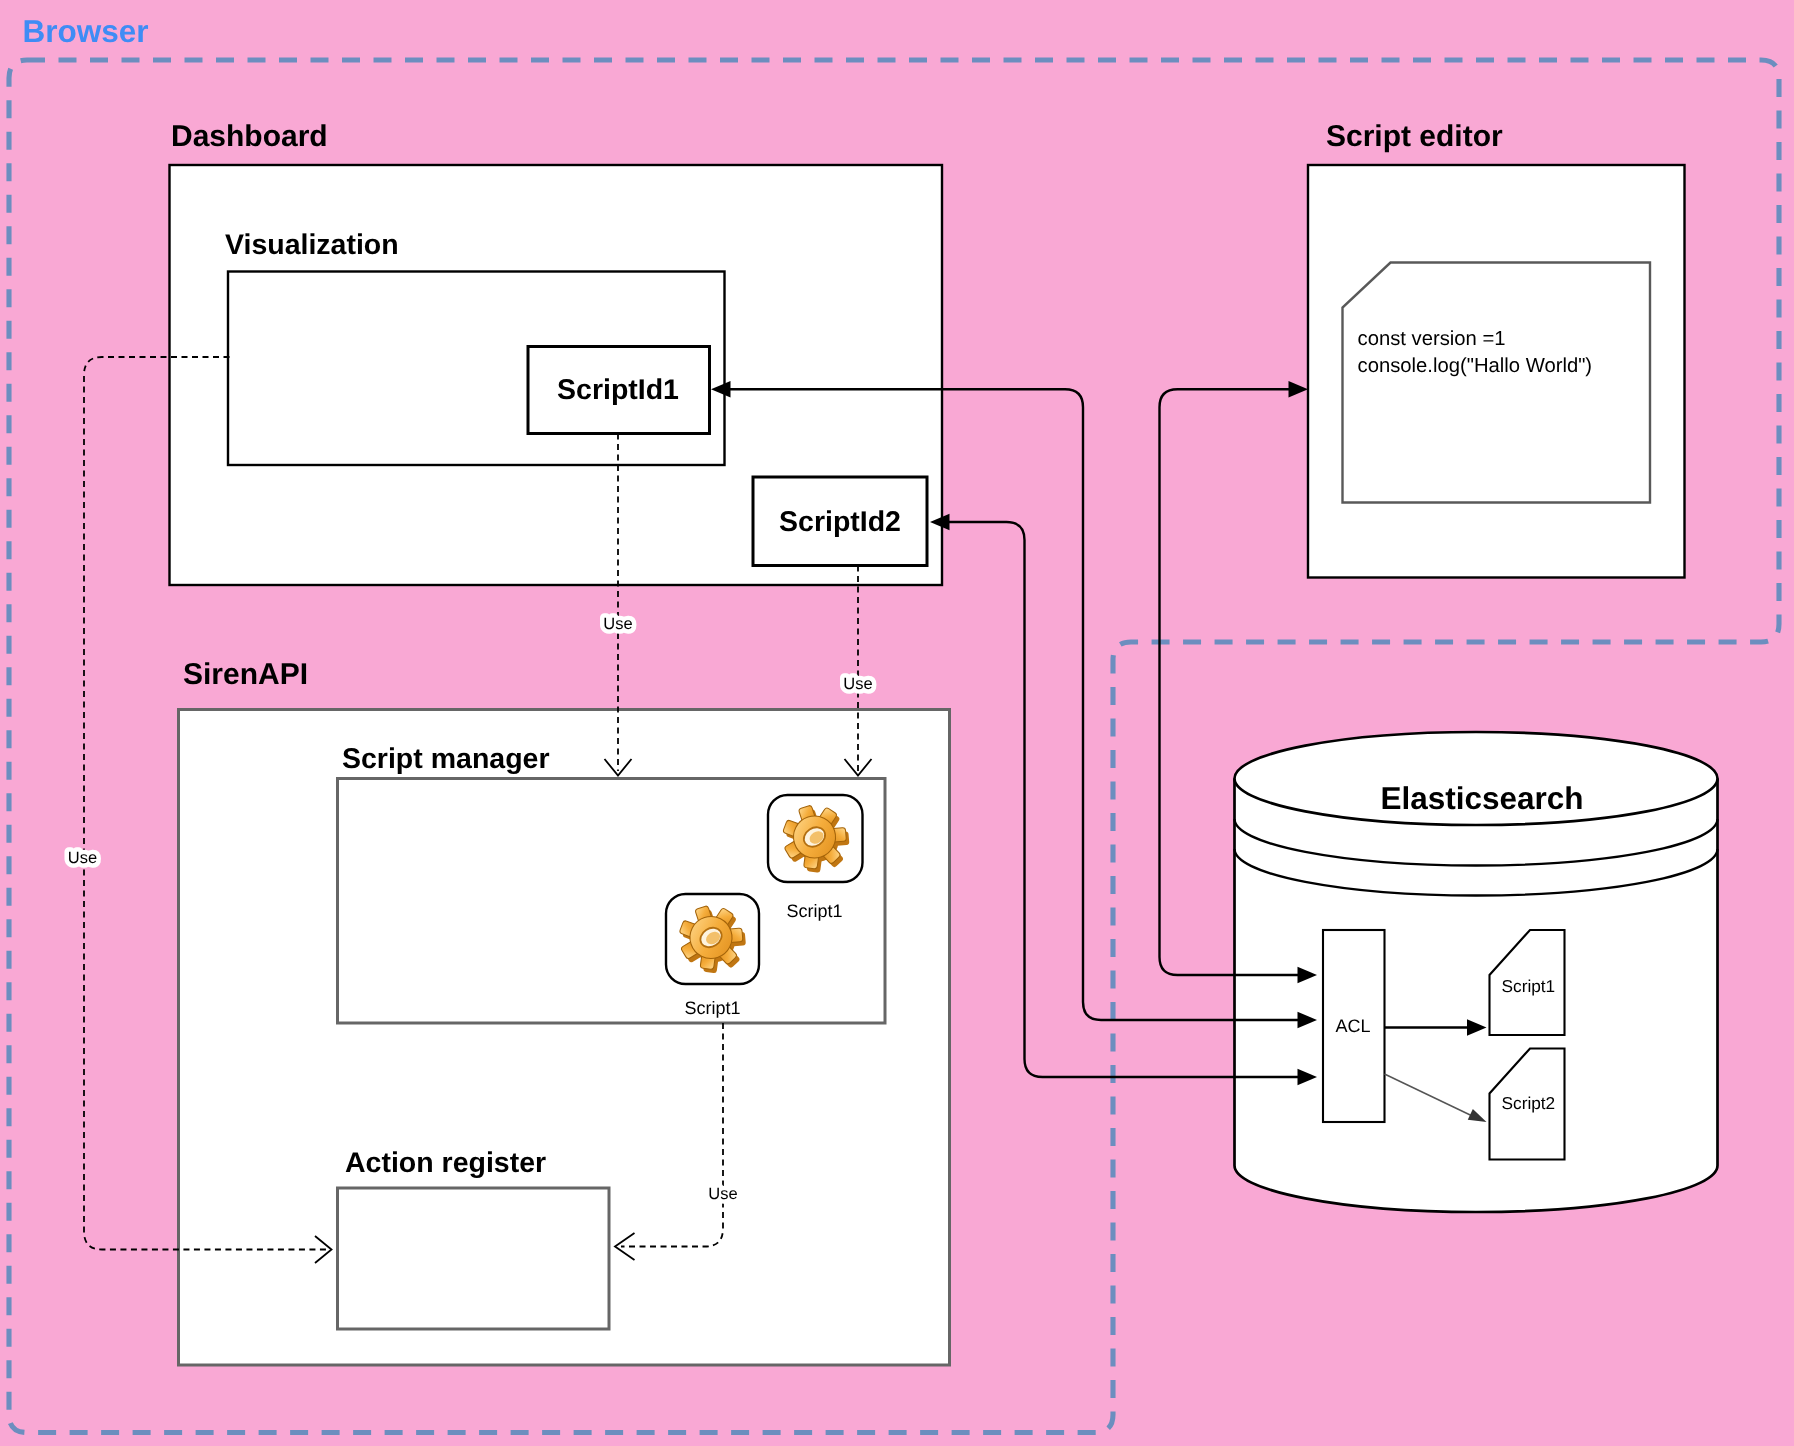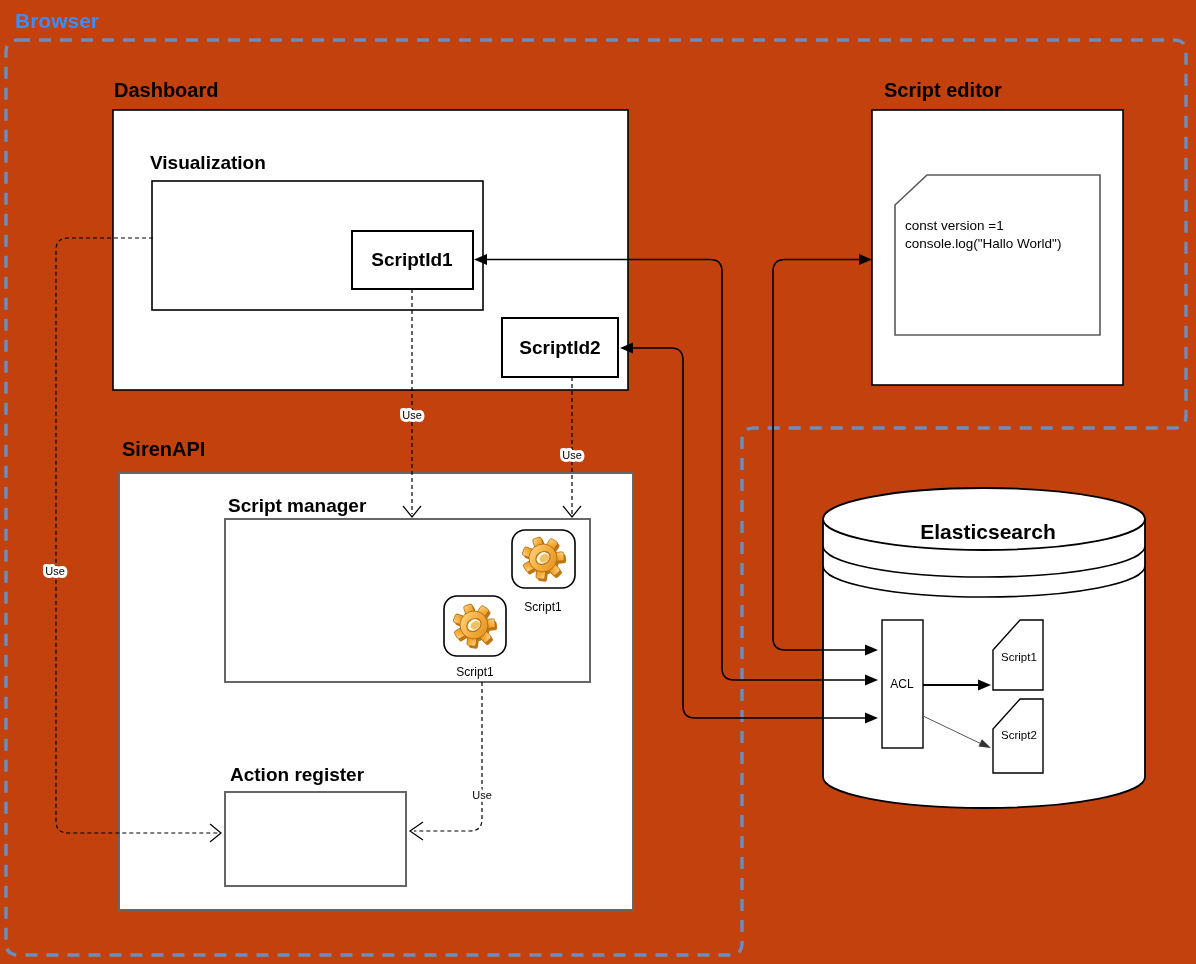--- a/index.html
+++ b/index.html
@@ -1,16 +1,16 @@
 <!DOCTYPE html>
 <html><head>
 <meta charset="utf-8">
 <style>
   html,body{margin:0;padding:0;background:#ffffff;}
-  .canvas{position:relative;width:1196px;height:964px;background:#c2410c;overflow:hidden;
+  .canvas{position:relative;width:1196px;height:964px;background:#f9a8d4;overflow:hidden;
           font-family:"Liberation Sans", sans-serif;}
   svg text{font-family:"Liberation Sans", sans-serif;fill:#000;}
   .title{font-weight:bold;font-size:19px;}
   .title-lg{font-weight:bold;font-size:20px;}
   .browser-title{font-weight:bold;font-size:21px;}
   .small{font-size:12px;}
   .tiny{font-size:11.5px;}
   .code{font-size:13.5px;}
   .uselbl{font-size:11px;paint-order:stroke;stroke:#ffffff;stroke-width:6px;stroke-linejoin:round;text-anchor:middle;}
 </style>

